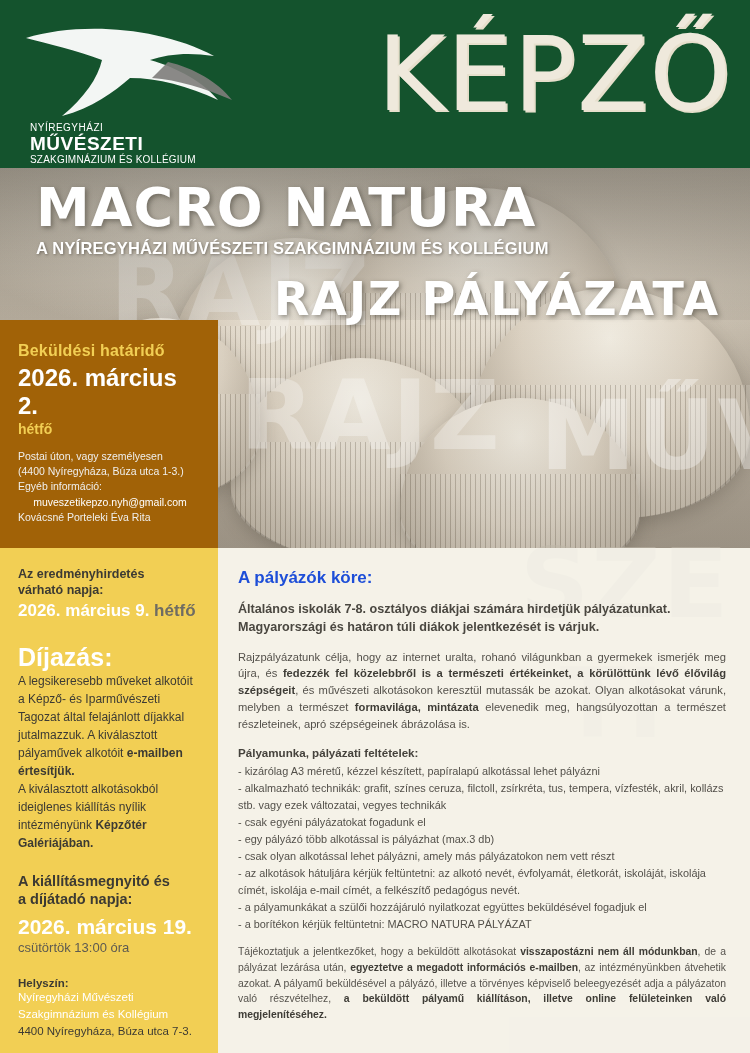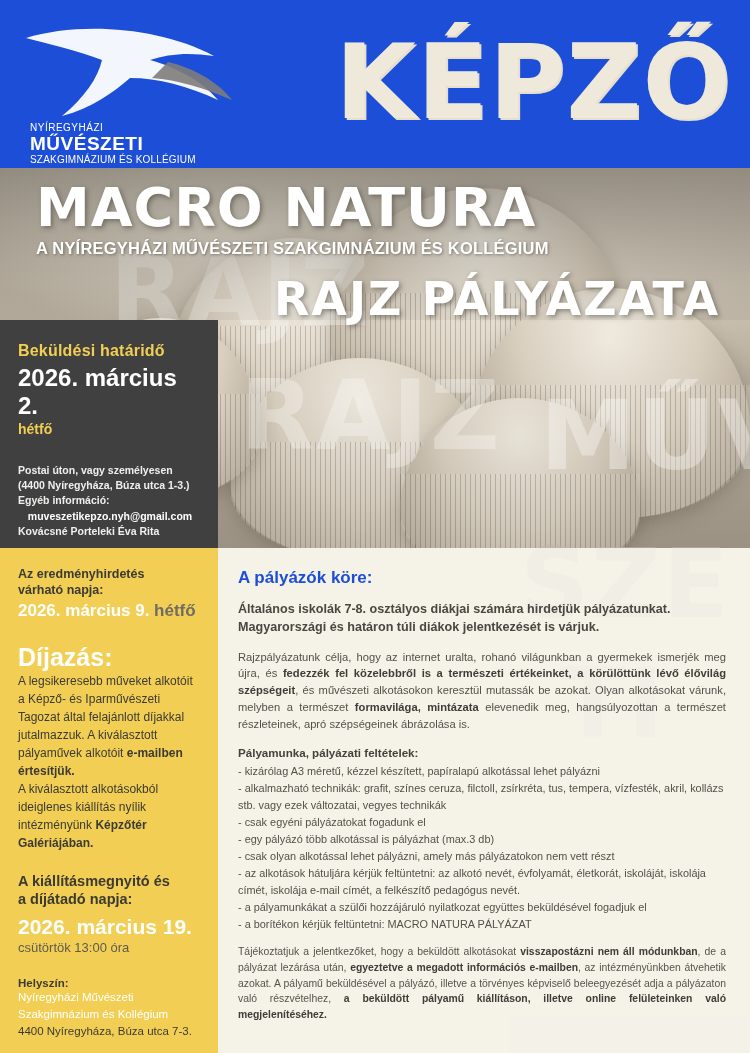--- a/index.html
+++ b/index.html
@@ -12,27 +12,27 @@
   #poster {
     position: relative;
     width: 750px; height: 1053px;
     background: #f0ecdf;
     overflow: hidden;
   }
 
   
   .top-band {
     position: absolute; left: 0; top: 0; width: 750px; height: 168px;
-    background: #1d4ed8;
+    background: #14532d;
   }
   .kepzo {
     position: absolute;
-    right: 18px; top: 30px;
+    right: 18px; top: 22px;
     font-size: 104px;
-    font-weight: bold;
+    font-weight: normal;
     letter-spacing: 1px;
     color: #efe9dc;
     -webkit-text-stroke: 0px;
     font-family: "DejaVu Sans", sans-serif;
     line-height: 1;
     text-shadow: 2px 2px 0 #e7dfcc;
   }
   
   .logo-mark {
     position: absolute; left: 18px; top: 16px; width: 250px; height: 115px;
@@ -118,28 +118,28 @@
     position: absolute; right: 30px; top: 272px;
     font-size: 46px; font-weight: bold; color: #ffffff;
     letter-spacing: 2px;
     font-family: "DejaVu Sans", sans-serif;
     text-shadow: 2px 2px 5px rgba(60,55,45,.5);
   }
 
   
   .left-grey {
     position: absolute; left: 0; top: 320px; width: 218px; height: 228px;
-    background: #404040;
+    background: #a16207;
     color: #fff;
     padding: 22px 16px 12px 18px;
   }
   .lg-head { font-size: 16px; font-weight: bold; color: #f2cf54; letter-spacing: .2px; }
   .lg-date { font-size: 24px; font-weight: bold; color: #ffffff; margin-top: 4px; }
   .lg-day  { font-size: 14px; font-weight: bold; color: #f2cf54; margin-top: 1px; }
-  .lg-small { font-size: 10.5px; line-height: 1.45; margin-top: 26px; color: #f0efed; font-weight: bold; }
+  .lg-small { font-size: 10.5px; line-height: 1.45; margin-top: 12px; color: #f0efed; }
   .lg-mail { color: #ffffff; text-align: center; }
 
   
   .left-yellow {
     position: absolute; left: 0; top: 548px; width: 218px; height: 505px;
     background: #f2cf54;
     padding: 18px 16px 0 18px;
     color: #3c3a33;
   }
   .ly-label { font-size: 12.5px; font-weight: bold; color: #3c3a33; line-height: 1.3; }

